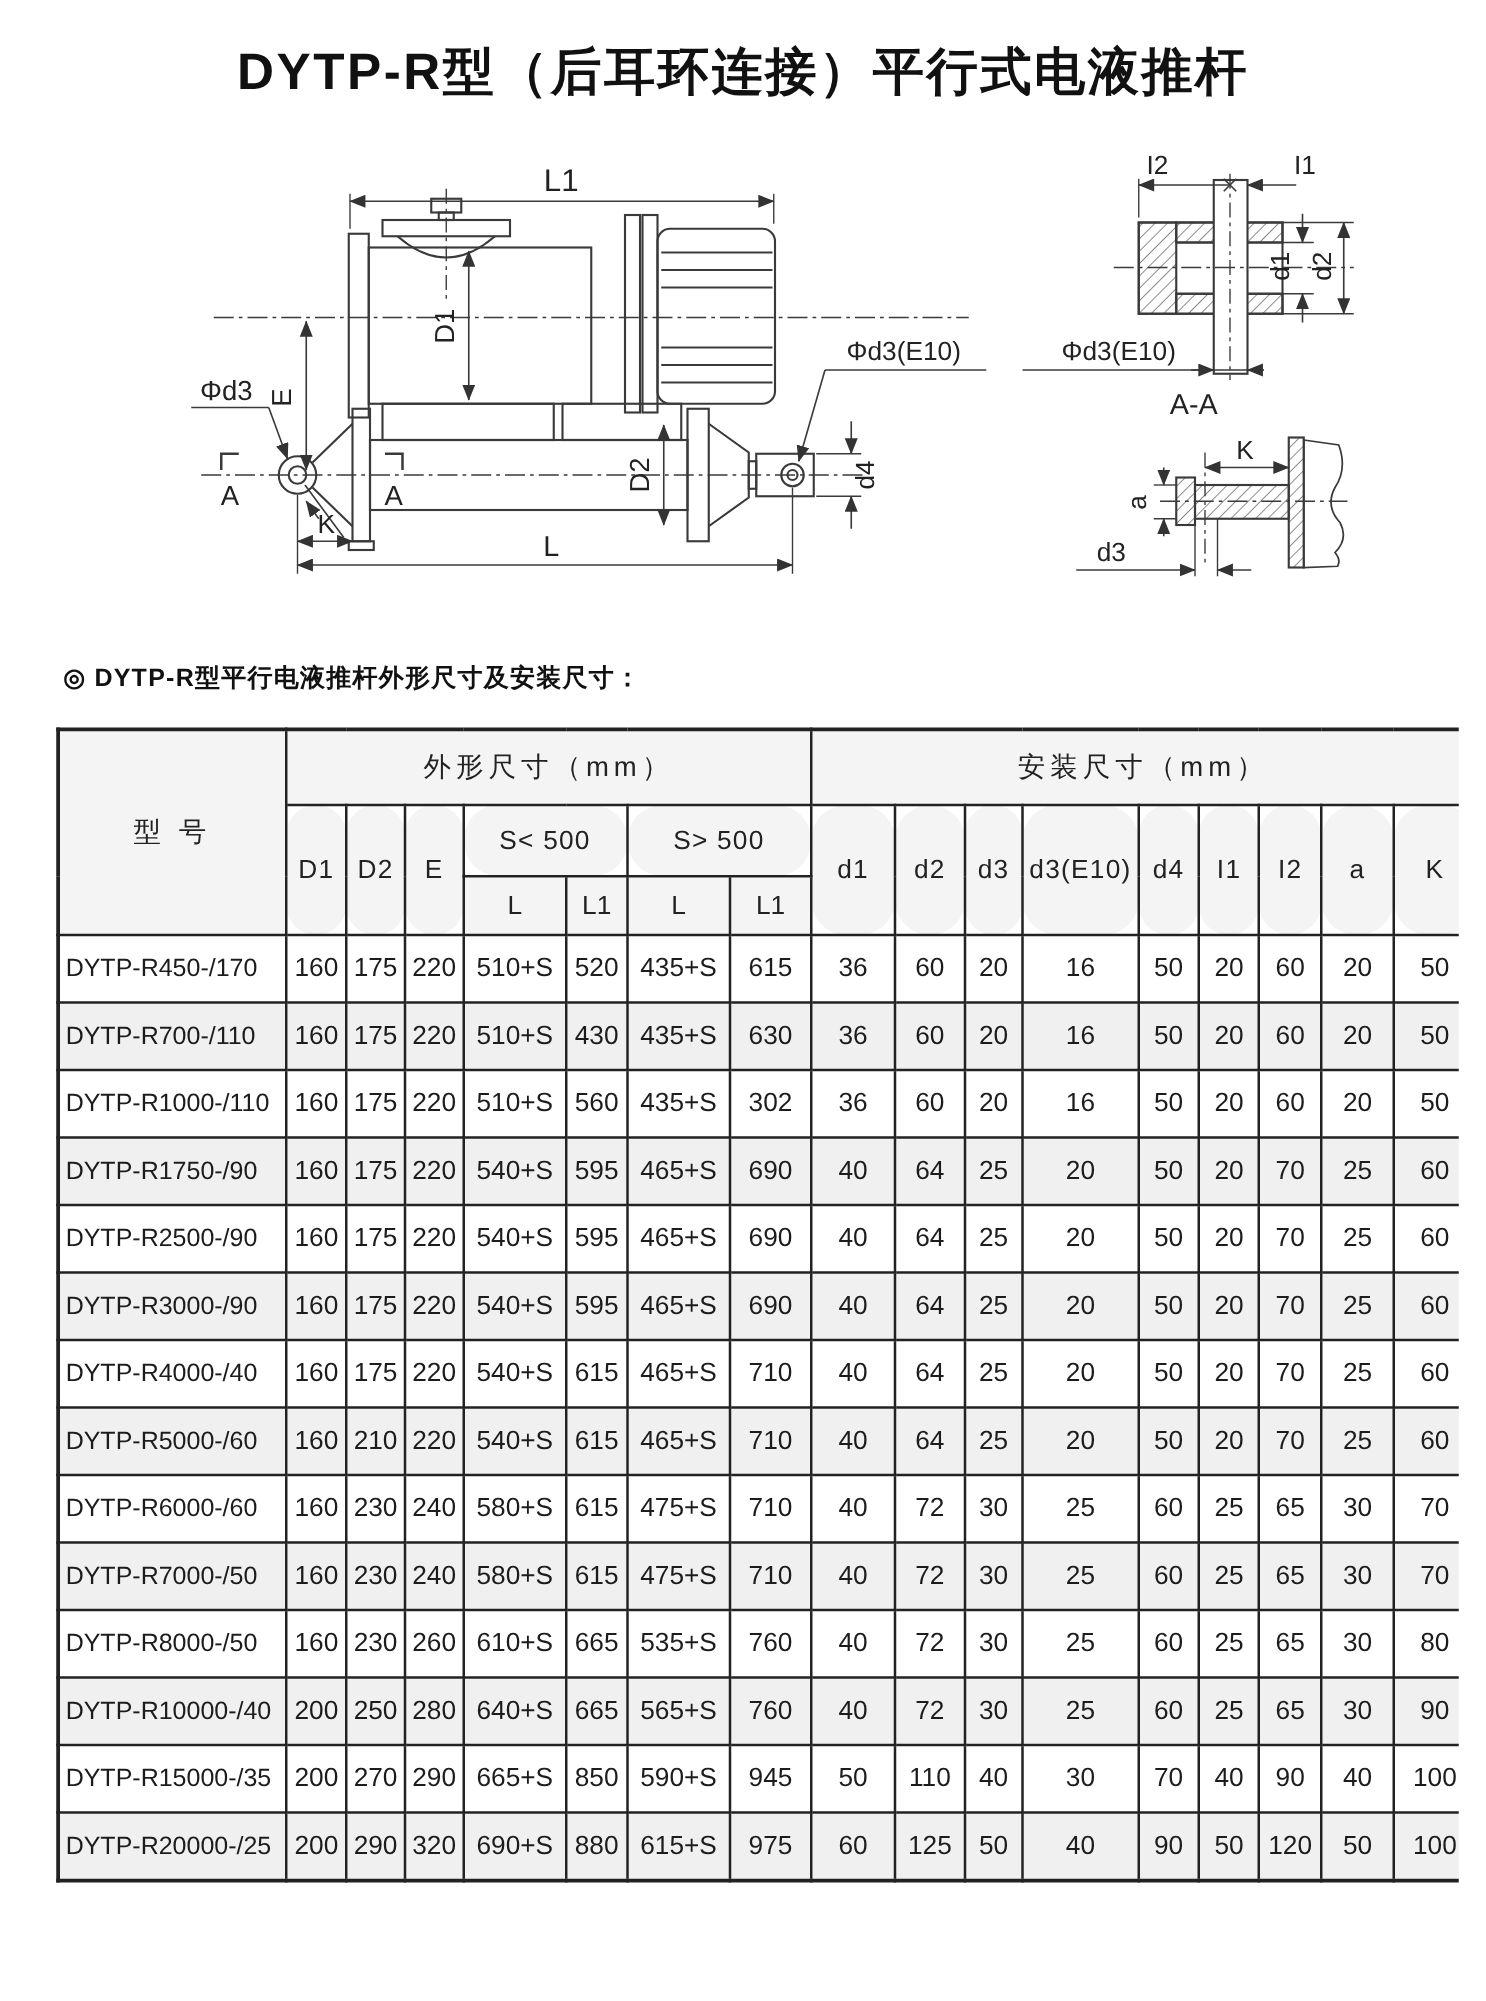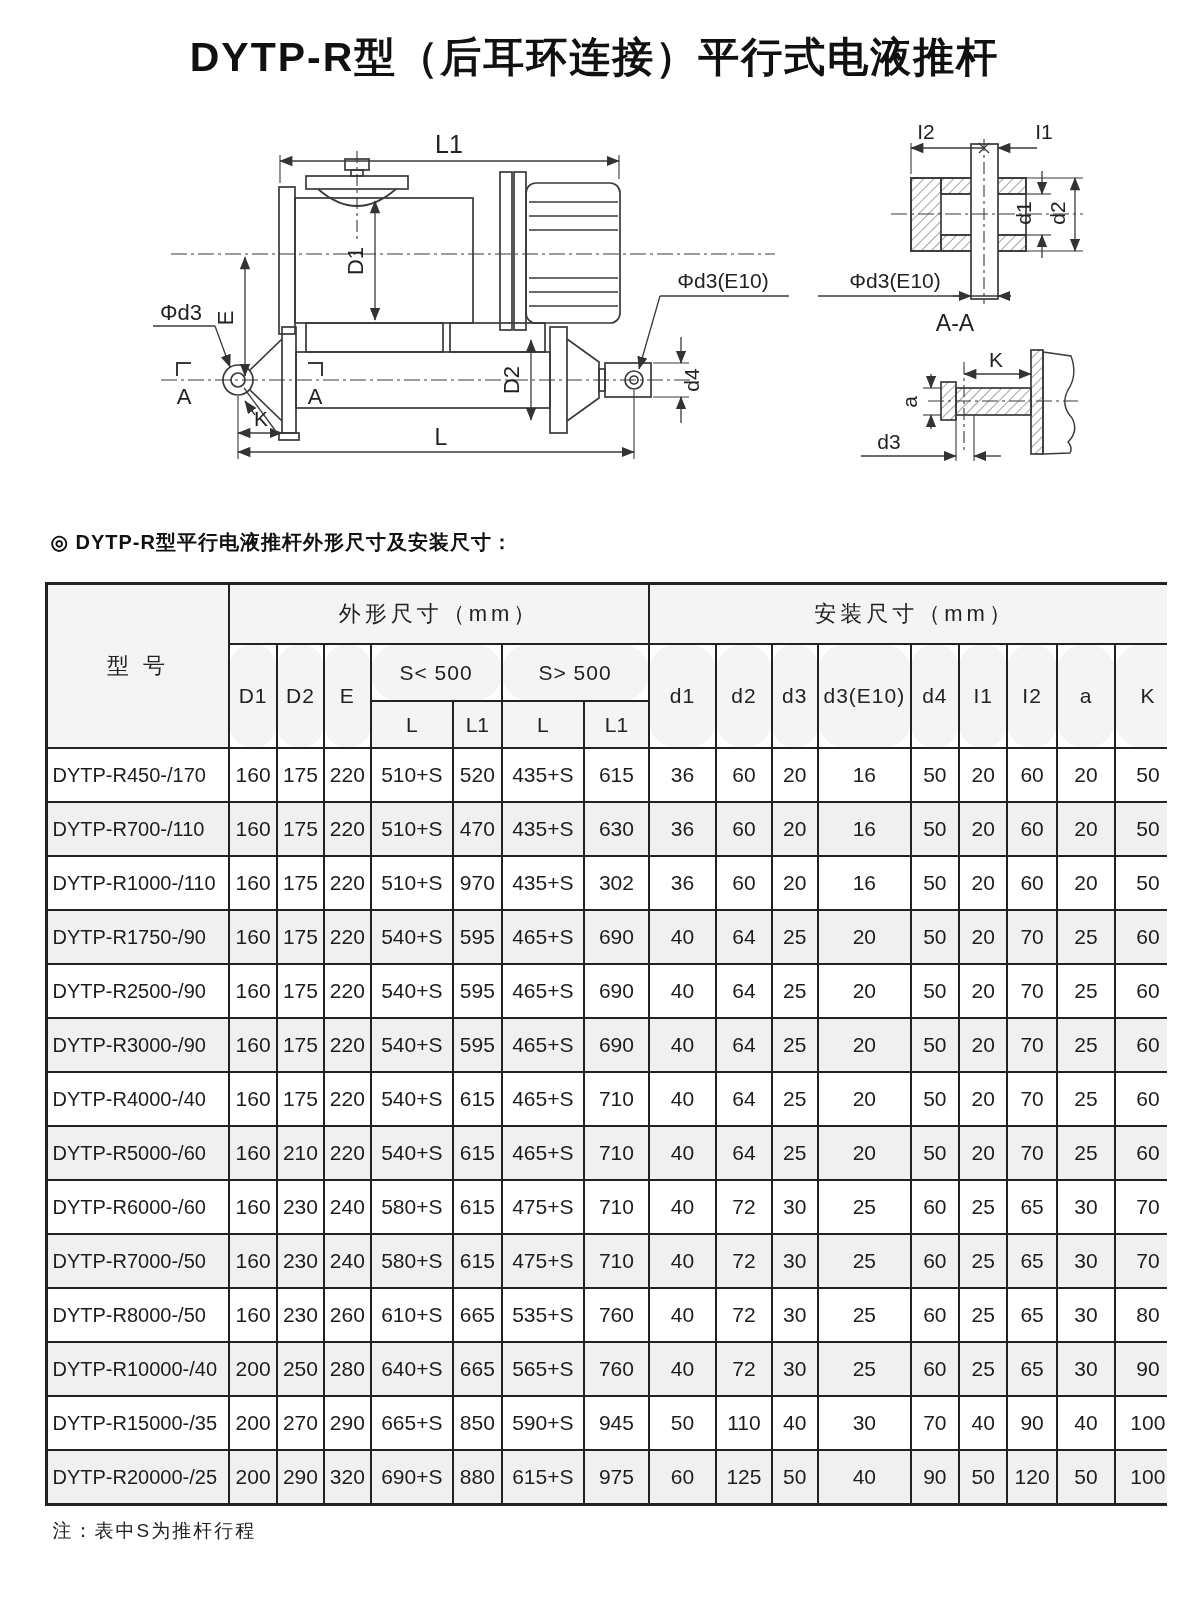--- a/index.html
+++ b/index.html
@@ -326,40 +326,40 @@
           <td>60</td>
           <td>20</td>
           <td>50</td>
         </tr>
         <tr class="alt">
           <td class="model">DYTP-R700-/110</td>
           <td>160</td>
           <td>175</td>
           <td>220</td>
           <td>510+S</td>
-          <td>470</td>
+          <td>430</td>
           <td>435+S</td>
           <td>630</td>
           <td>36</td>
           <td>60</td>
           <td>20</td>
           <td>16</td>
           <td>50</td>
           <td>20</td>
           <td>60</td>
           <td>20</td>
           <td>50</td>
         </tr>
         <tr>
           <td class="model">DYTP-R1000-/110</td>
           <td>160</td>
           <td>175</td>
           <td>220</td>
           <td>510+S</td>
-          <td>970</td>
+          <td>560</td>
           <td>435+S</td>
           <td>302</td>
           <td>36</td>
           <td>60</td>
           <td>20</td>
           <td>16</td>
           <td>50</td>
           <td>20</td>
           <td>60</td>
           <td>20</td>
@@ -570,15 +570,14 @@
           <td>40</td>
           <td>90</td>
           <td>50</td>
           <td>120</td>
           <td>50</td>
           <td>100</td>
         </tr>
       </tbody>
   </table>
 
-  <p class="footnote">注：表中S为推杆行程</p>
 
 </div>
 
 </body></html>

